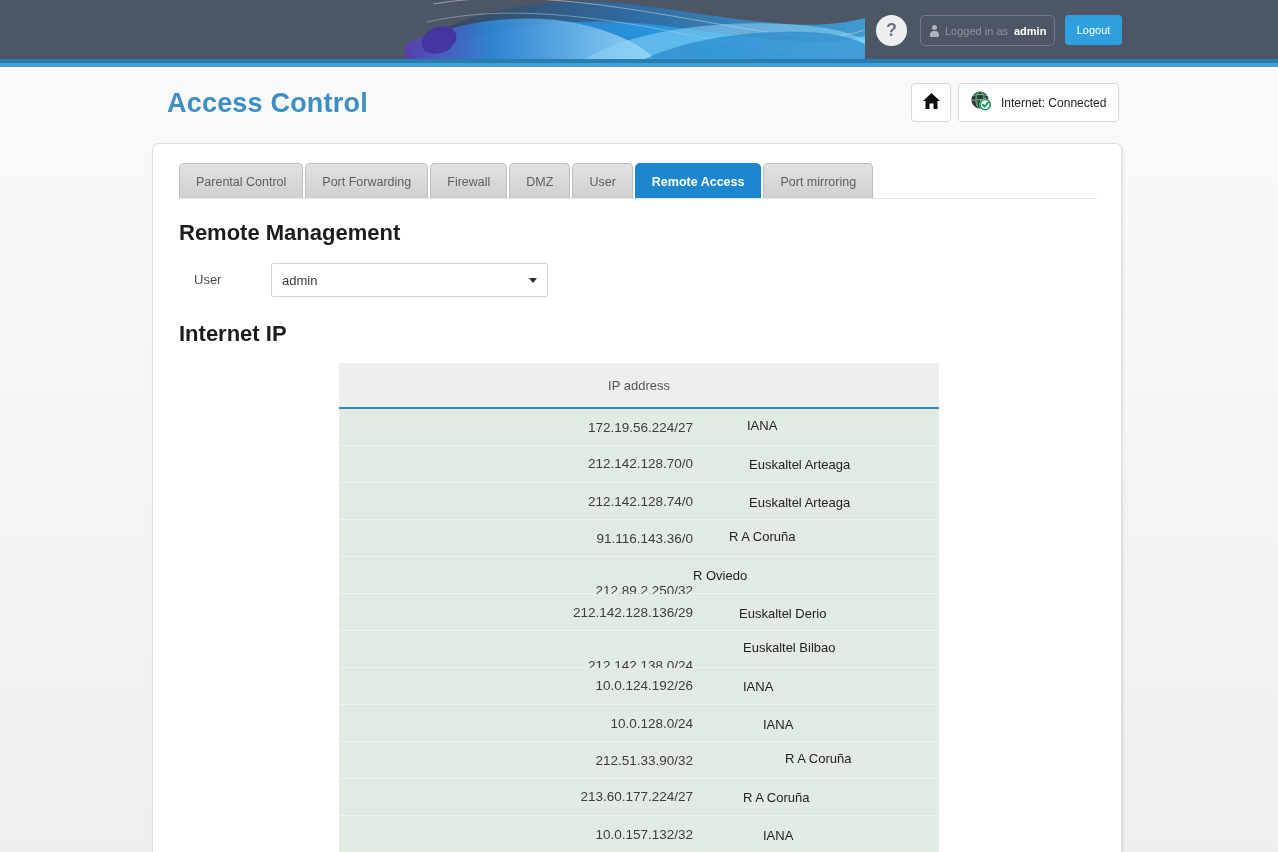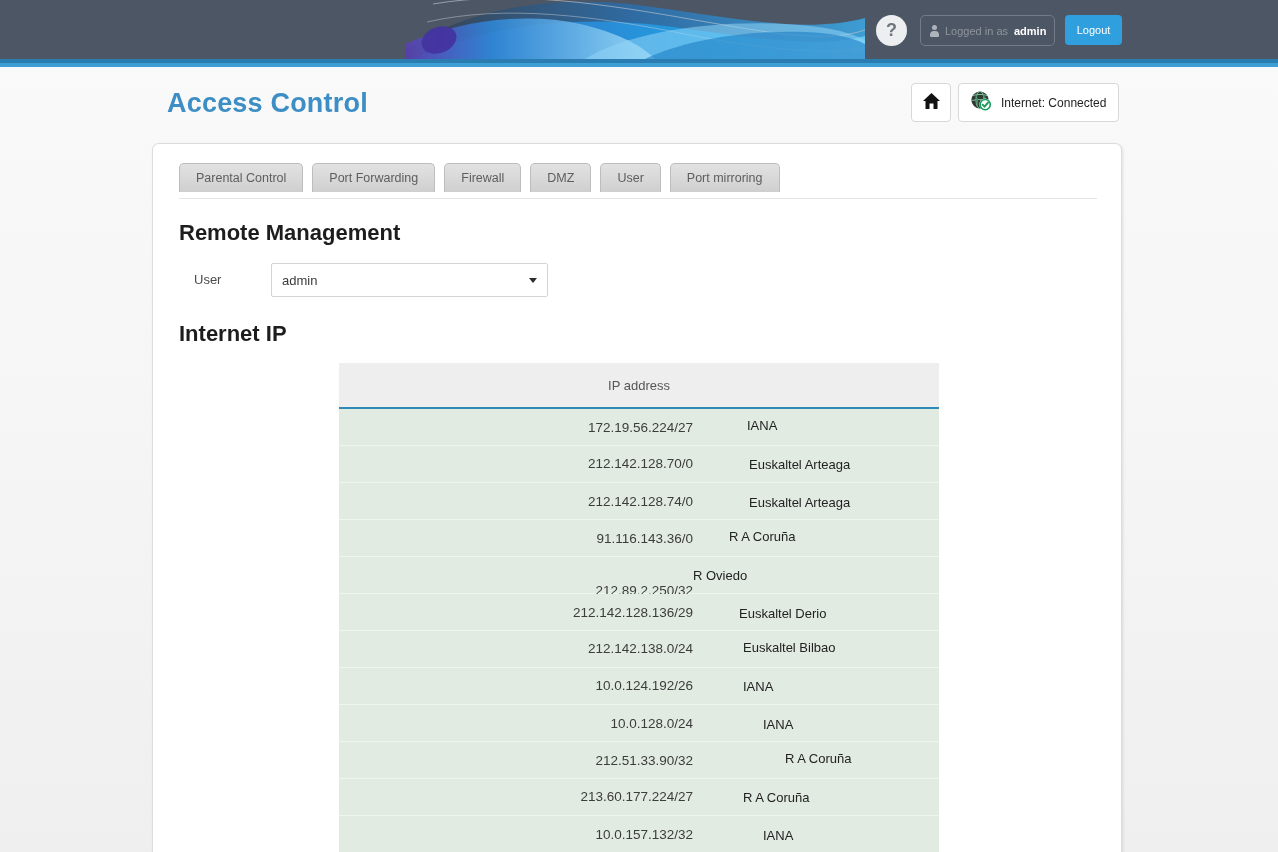--- a/index.html
+++ b/index.html
@@ -167,32 +167,32 @@
   }
 
   
   .tabs {
     position: absolute;
     left: 26px; top: 19px;
     display: flex;
     align-items: flex-end;
   }
   .tab {
-    height: 29px;
+    height: 36px;
     padding: 0 16px;
     display: flex;
     align-items: center;
     justify-content: center;
     font-size: 12.5px;
     color: #5e5e5e;
     background: linear-gradient(180deg, #e2e2e2 0%, #cfcfcf 100%);
     border: 1px solid #bdbdbd;
     border-bottom: none;
     border-radius: 5px 5px 0 0;
-    margin-right: 9px;
+    margin-right: 2px;
     cursor: pointer;
     white-space: nowrap;
   }
   .tab.active {
     background: #1b87ce;
     border-color: #1b87ce;
     color: #ffffff;
     font-weight: bold;
   }
   .tabs-underline {
@@ -358,20 +358,21 @@
 </div>
 
 <div class="panel">
 
   <div class="tabs">
     <div class="tab">Parental Control</div>
     <div class="tab">Port Forwarding</div>
     <div class="tab">Firewall</div>
     <div class="tab">DMZ</div>
     <div class="tab">User</div>
+    <div class="tab active">Remote Access</div>
     <div class="tab">Port mirroring</div>
   </div>
   <div class="tabs-underline"></div>
 
   <div class="section-title" id="rm-title">Remote Management</div>
 
   <div class="field-label">User</div>
   <div class="select-box">
     <span class="select-value">admin</span>
     <span class="select-arrow"></span>
@@ -402,21 +403,21 @@
         </div>
         <div class="ip-row">
           <span class="ip-addr" style="top: 10px; margin-top: 16px;">212.89.2.250/32</span>
           <span class="ip-org" style="left: 354px; top: 11px;">R Oviedo</span>
         </div>
         <div class="ip-row">
           <span class="ip-addr" style="top: 11px;">212.142.128.136/29</span>
           <span class="ip-org" style="left: 400px; top: 12px; text-align: right;">Euskaltel Derio</span>
         </div>
         <div class="ip-row">
-          <span class="ip-addr" style="top: 10px;">212.142.138.0/24</span>
+          <span class="ip-addr" style="top: 27px;">212.142.138.0/24</span>
           <span class="ip-org" style="left: 404px; top: 9px;">Euskaltel Bilbao</span>
         </div>
         <div class="ip-row">
           <span class="ip-addr" style="top: 10px;">10.0.124.192/26</span>
           <span class="ip-org" style="left: 404px; top: 11px;">IANA</span>
         </div>
         <div class="ip-row">
           <span class="ip-addr" style="top: 11px;">10.0.128.0/24</span>
           <span class="ip-org" style="left: 424px; top: 12px;">IANA</span>
         </div>

